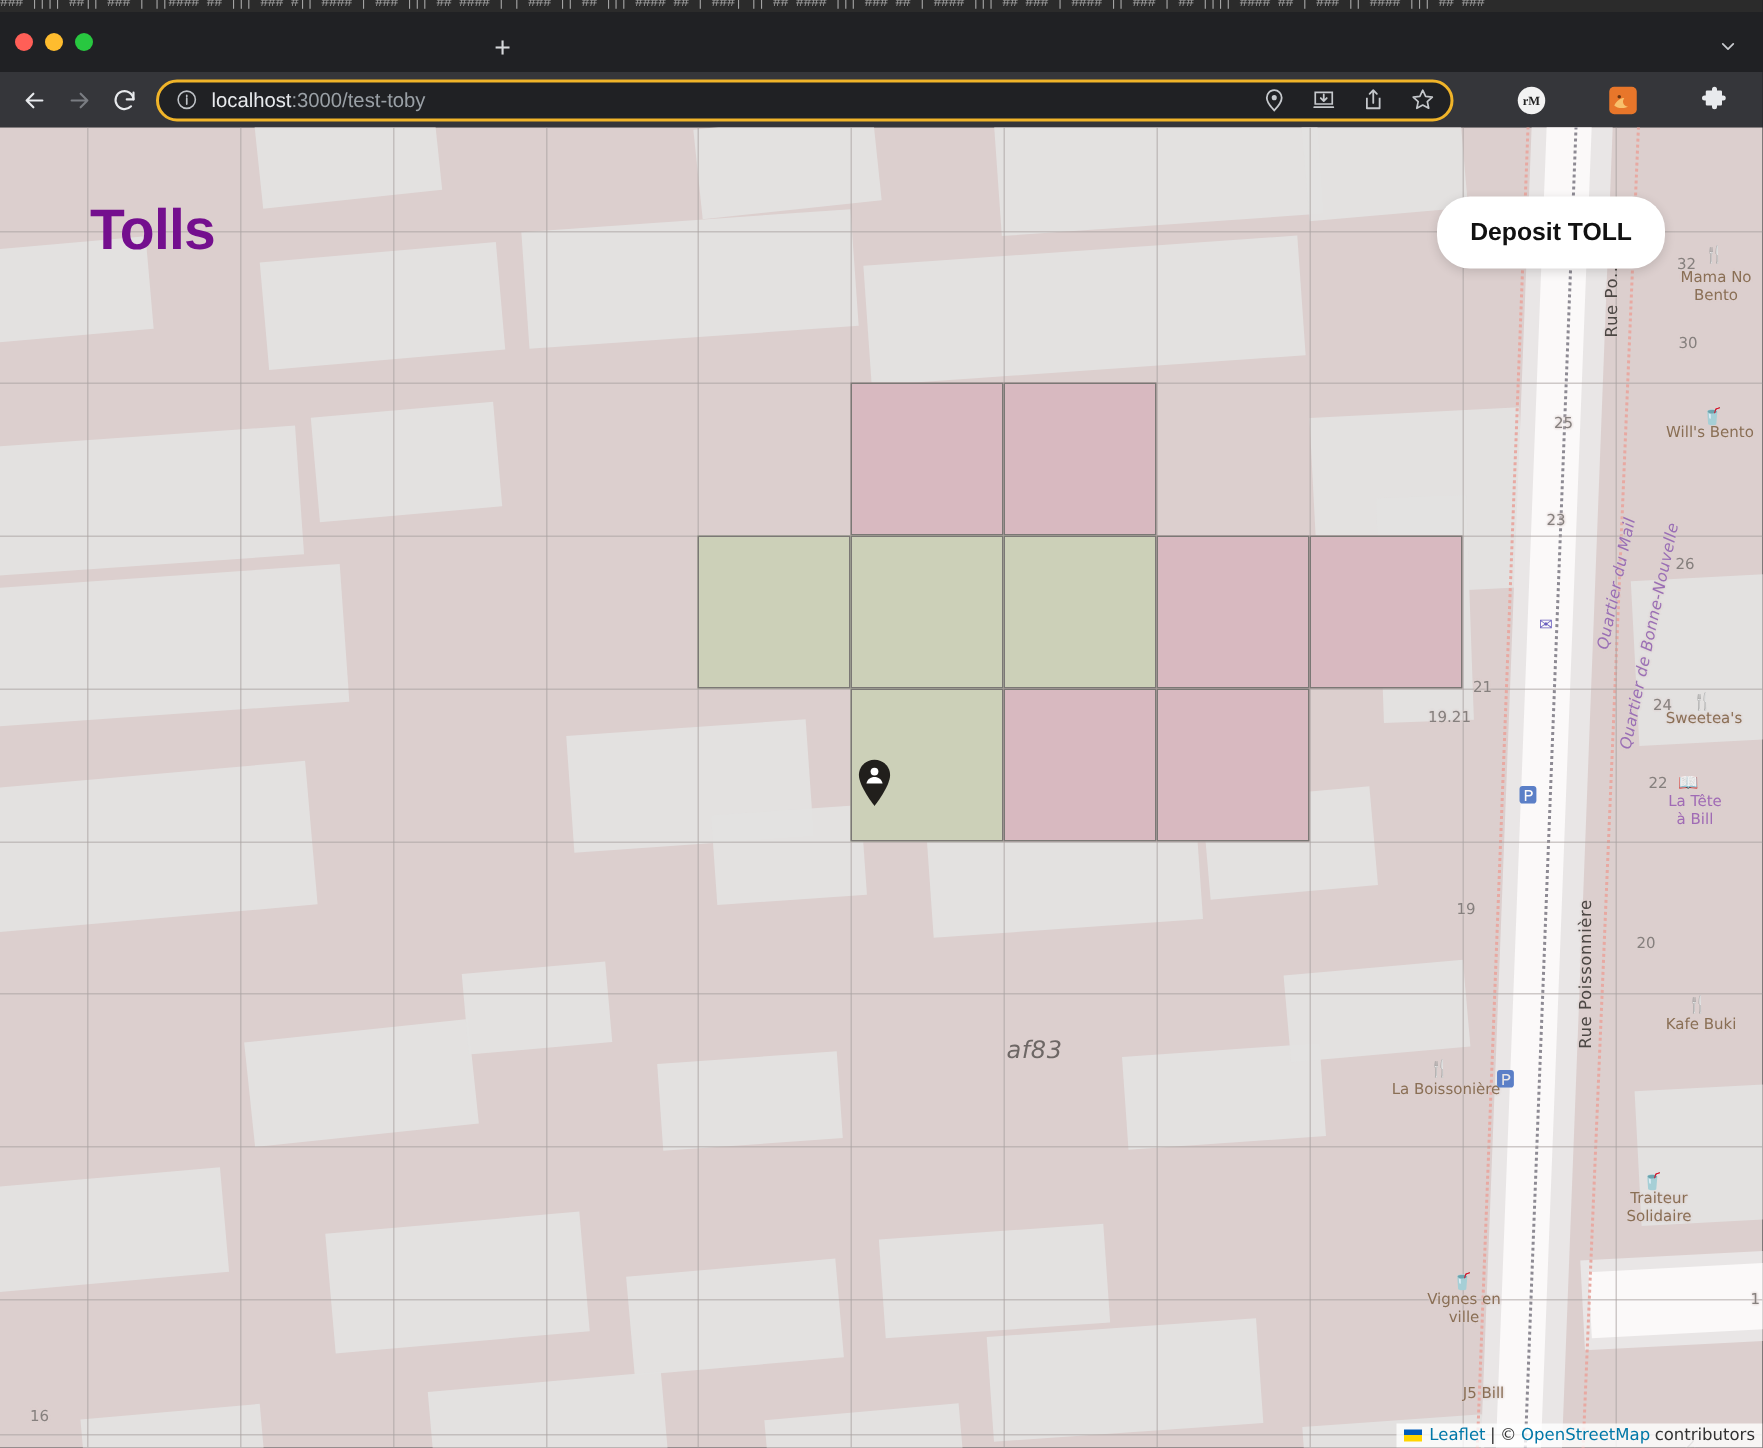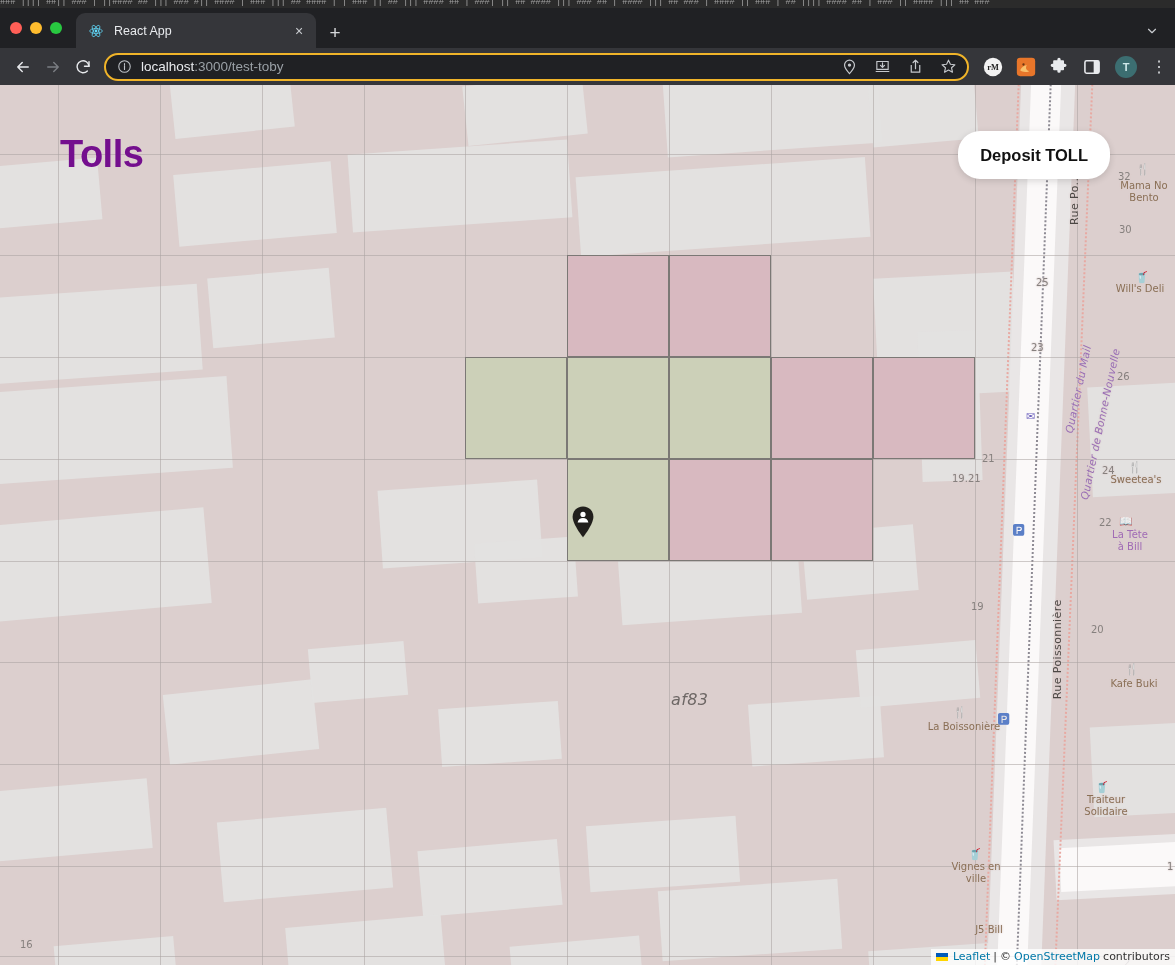--- a/index.html
+++ b/index.html
@@ -100,21 +100,21 @@
     padding: 0 10px 0 11px;
     gap: 9px;
   }
   .omnibox .info-icon { width: 15px; height: 15px; flex: 0 0 15px; color: #bdc1c6; }
   .url { font-size: 13.5px; color: #9aa0a6; white-space: nowrap; }
   .url b { color: #e8eaed; font-weight: 400; }
   .omni-actions { margin-left: auto; display: flex; align-items: center; gap: 16px; }
   .omni-actions .oi { width: 17px; height: 17px; color: #c5c8cc; display: block; }
 
   .ext-area { display: flex; align-items: center; gap: 13px; margin-left: 14px; }
-  .ext-icon { width: 20px; height: 20px; display: block; }
+  .ext-icon { width: 20px; height: 20px; display: block; margin-left: 28px; }
   .avatar-btn {
     width: 22px; height: 22px; border-radius: 50%;
     background: #3c6e71; color: #cfe9ea;
     display: flex; align-items: center; justify-content: center;
     font-size: 11px; font-weight: bold;
   }
   .menu-btn { width: 18px; color: #d6d8db; display: flex; align-items: center; justify-content: center; }
 
   
   .map {
@@ -288,34 +288,20 @@
 
 <div class="browser">
 
   <div class="tabstrip">
     <div class="traffic">
       <span class="dot red"></span>
       <span class="dot yellow"></span>
       <span class="dot green"></span>
     </div>
 
-    <div class="tab">
-      <span class="tab-favicon">
-        <svg viewBox="0 0 24 24" width="16" height="16">
-          <circle cx="12" cy="12" r="2.1" fill="#61dafb"></circle>
-          <g fill="none" stroke="#61dafb" stroke-width="1.1">
-            <ellipse cx="12" cy="12" rx="9.5" ry="3.7"></ellipse>
-            <ellipse cx="12" cy="12" rx="9.5" ry="3.7" transform="rotate(60 12 12)"></ellipse>
-            <ellipse cx="12" cy="12" rx="9.5" ry="3.7" transform="rotate(120 12 12)"></ellipse>
-          </g>
-        </svg>
-      </span>
-      <span class="tab-title">React App</span>
-      <span class="tab-close">×</span>
-    </div>
 
     <div class="newtab">+</div>
 
     <div class="tab-list-btn">
       <svg viewBox="0 0 24 24" width="14" height="14">
           <path d="M6 9l6 6 6-6" fill="none" stroke="currentColor" stroke-width="2" stroke-linecap="round" stroke-linejoin="round"></path>
         </svg>
     </div>
   </div>
 
@@ -495,21 +481,21 @@
       <circle cx="13" cy="9.4" r="2.6" fill="#ffffff"></circle>
       <path d="M7.6 17.4c.6-2.9 2.8-4.4 5.4-4.4s4.8 1.5 5.4 4.4z" fill="#ffffff"></path>
     </svg>
   </div>
 
   <div class="af83" style="left:671px; top:605px;">af83</div>
 
   <div class="poi" style="left:985px; top:83px; width:76px;">Le Merci</div>
   <div class="poi" style="left:1110px; top:95px; width:68px;">Mama No
 Bento</div>
-  <div class="poi" style="left:1104px; top:198px; width:72px;">Will's Deli</div>
+  <div class="poi" style="left:1104px; top:198px; width:72px;">Will's Bento</div>
   <div class="poi" style="left:1100px; top:389px; width:72px;">Sweetea's</div>
   <div class="poi purple" style="left:1098px; top:444px; width:64px;">La Tête
 à Bill</div>
   <div class="poi" style="left:1098px; top:593px; width:72px;">Kafe Buki</div>
   <div class="poi" style="left:912px; top:636px; width:104px;">La Boissonière</div>
   <div class="poi" style="left:1068px; top:709px; width:76px;">Traiteur
 Solidaire</div>
   <div class="poi" style="left:938px; top:776px; width:76px;">Vignes en
 ville</div>
   <div class="poi" style="left:958px; top:839px; width:62px;">J5 Bill</div>

